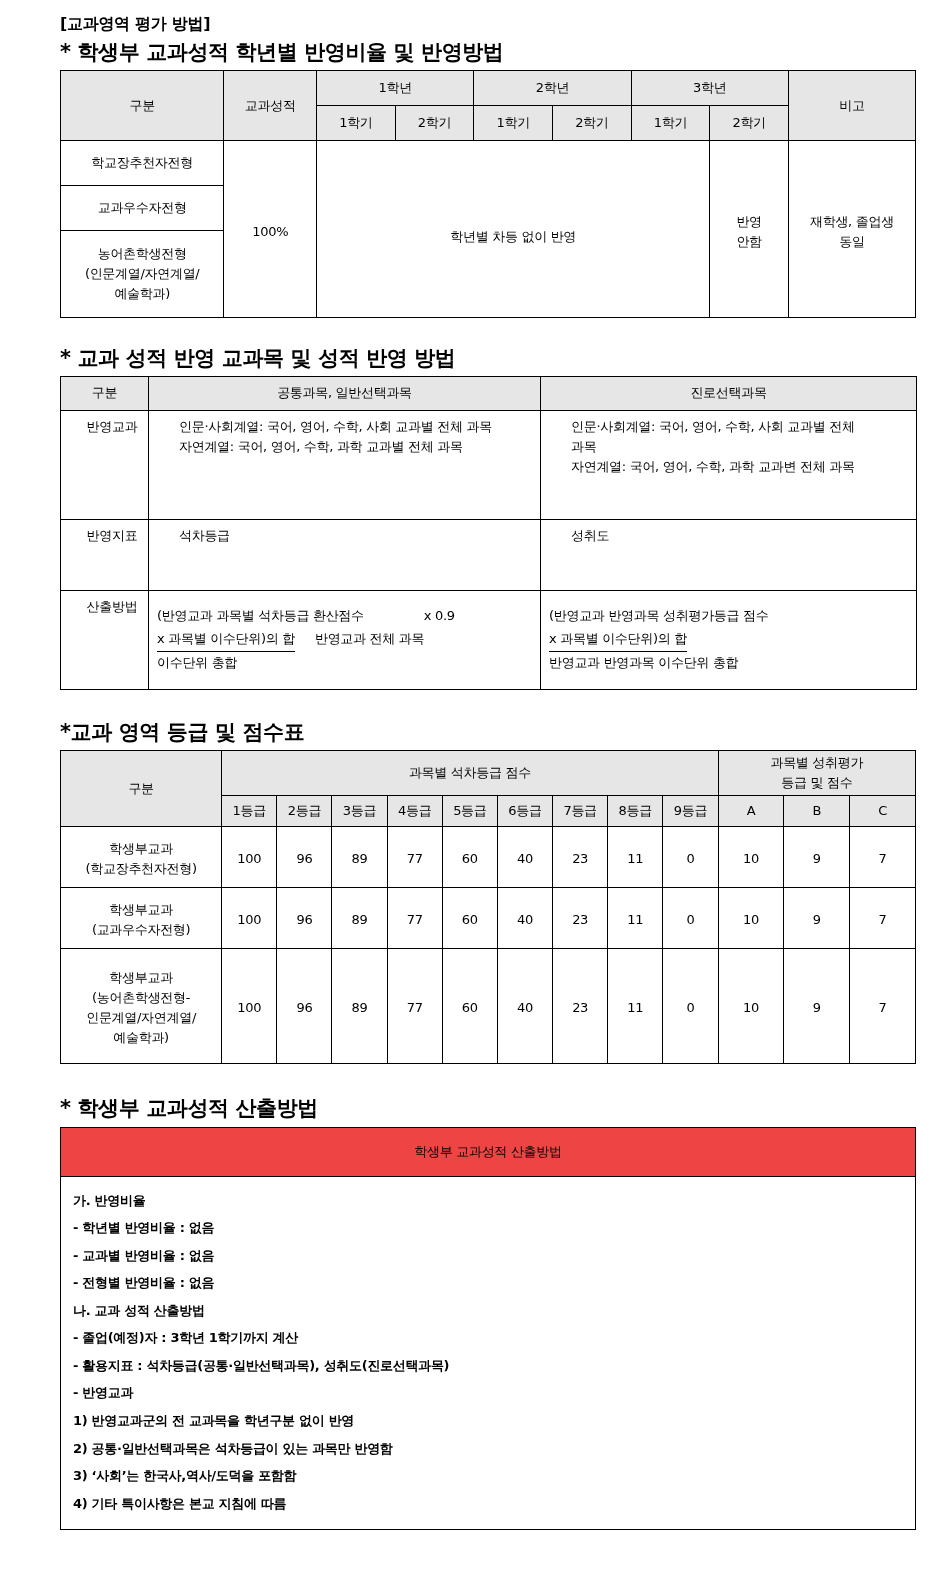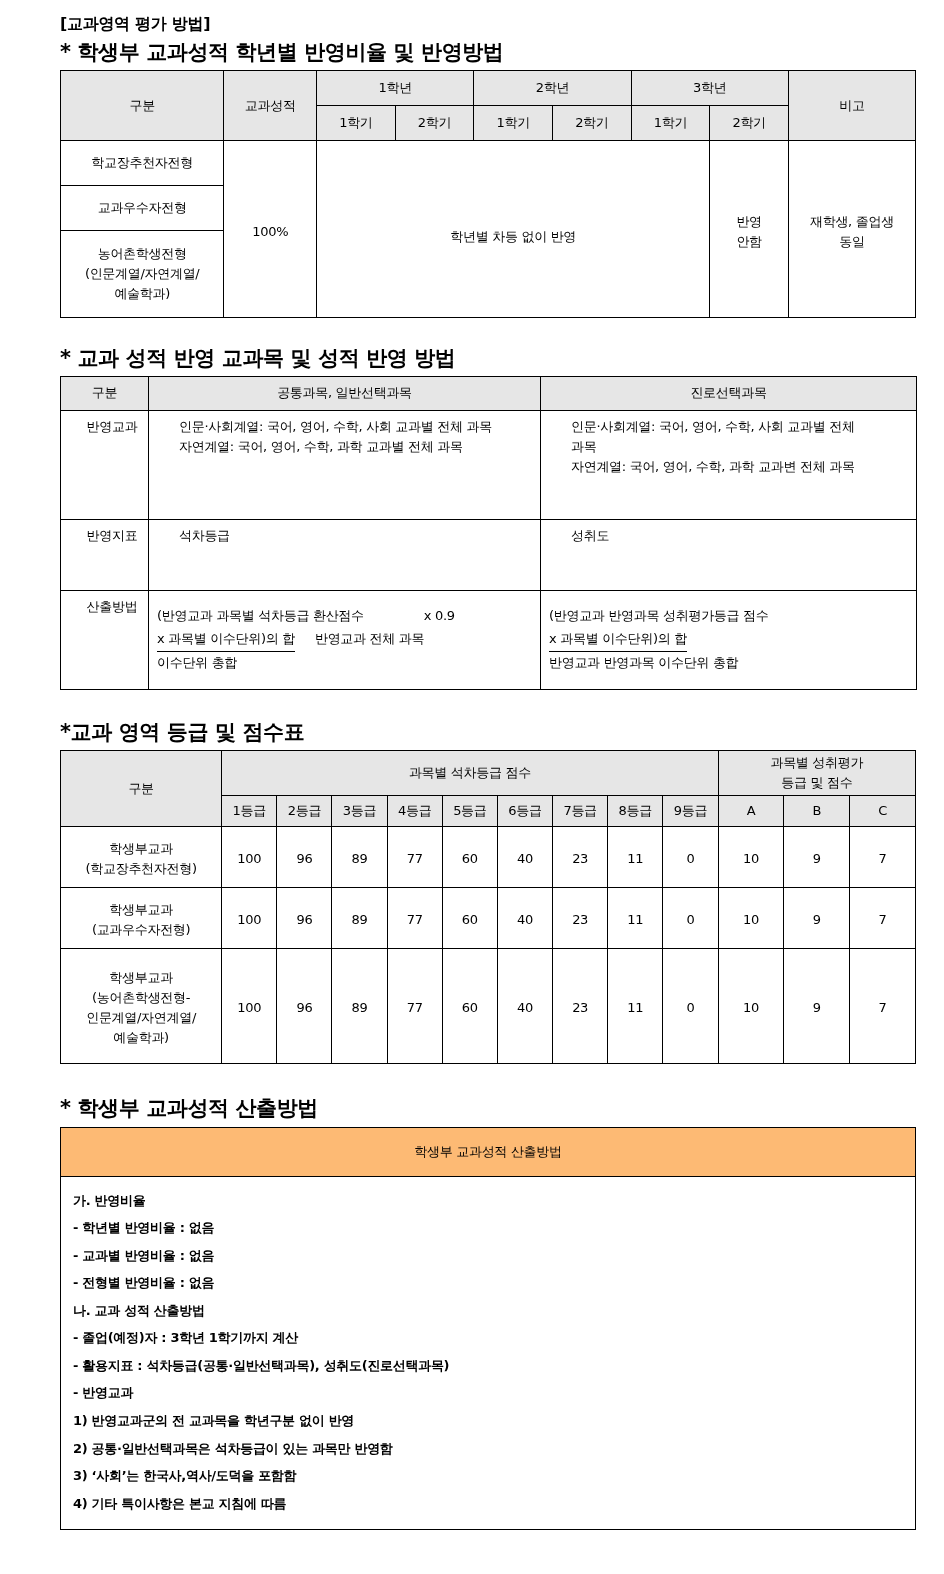--- a/index.html
+++ b/index.html
@@ -97,21 +97,21 @@
     border-collapse: collapse;
     table-layout: fixed;
     width: 856px;
     font-size: 13px;
   }
   table.box td {
     border: 1px solid #000000;
     letter-spacing: -0.3px;
   }
   table.box td.boxhead {
-    background: #fdba74;
+    background: #ef4444;
     text-align: center;
     padding: 9px 4px;
     height: 30px;
   }
   table.box td.boxbody {
     text-align: left;
     padding: 10px 12px 12px 12px;
   }
   .line {
     line-height: 2.12;

